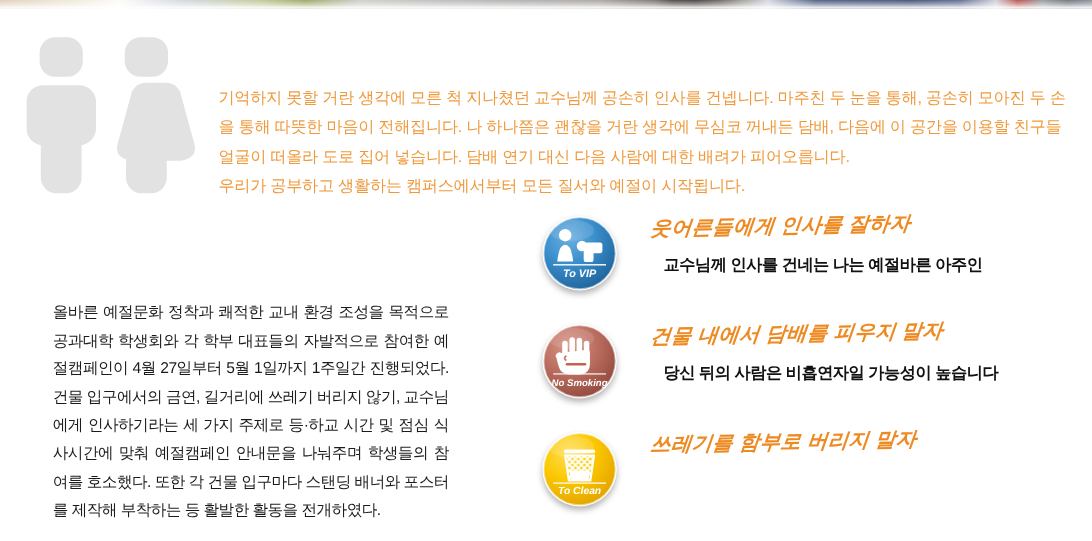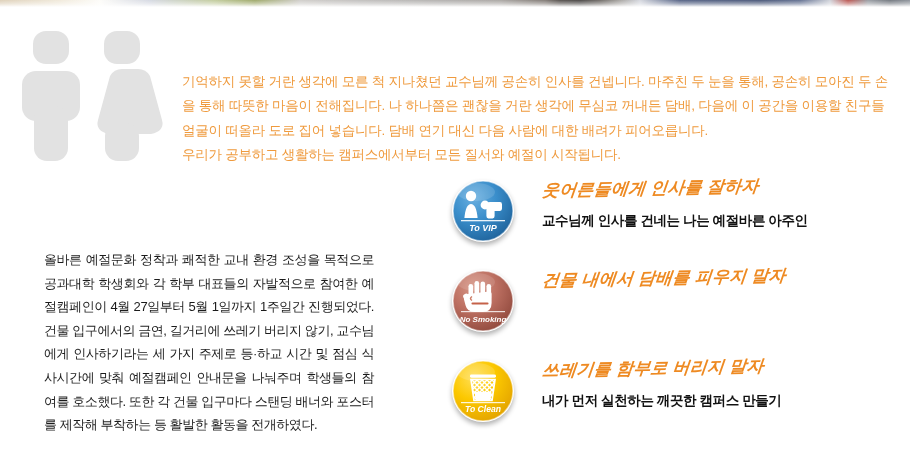--- a/index.html
+++ b/index.html
@@ -88,20 +88,21 @@
     white-space:nowrap;
   }
   .slogan-sub{
     color:#111111;
     font-size:13.5px;
     font-weight:700;
     letter-spacing:-0.4px;
     line-height:22px;
     margin-top:6px;
     white-space:nowrap;
+    margin-left:11px;
   }
 </style>
 </head>
 <body>
 
 <div id="photo-strip">
   <div class="fade"></div>
 </div>
 
 <div id="silhouette">
@@ -179,20 +180,21 @@
           <path d="M20.5 33.5 h15"></path>
         </g>
         <path d="M20 30.5 q-3 -2 0 -4" stroke="#c25a3f" stroke-width="1.5" fill="none" opacity=".8"></path>
         <rect x="9" y="41" width="44" height="1.2" fill="#ffffff" opacity=".8"></rect>
         <text x="31" y="52" text-anchor="middle" font-family="Liberation Sans, sans-serif" font-size="8" font-weight="bold" font-style="italic" fill="#ffffff">No Smoking</text>
         <ellipse cx="24" cy="12" rx="19" ry="9" fill="#ffffff" opacity=".12"></ellipse>
       </svg>
     </div>
     <div class="slogan-texts">
       <div class="slogan-title">건물 내에서 담배를 피우지 말자</div>
+      <div class="slogan-sub">당신 뒤의 사람은 비흡연자일 가능성이 높습니다</div>
     </div>
   </div>
 
   <div class="slogan-row">
     <div class="badge">
       <svg width="62" height="62" viewBox="0 0 62 62" xmlns="http://www.w3.org/2000/svg">
         <defs>
           <radialGradient id="gy" cx="35%" cy="28%" r="82%">
             <stop offset="0%" stop-color="#ffdf57"></stop>
             <stop offset="45%" stop-color="#fcc800"></stop>
@@ -207,17 +209,16 @@
         <rect x="18" y="14.5" width="26" height="3.2" rx="1.4" fill="#ffffff"></rect>
         <path d="M19 19.5 h24 l-3 21 h-18 z" fill="url(#mesh)" stroke="#ffffff" stroke-width="1.7"></path>
         <path d="M22.5 32 h17 l-1.3 8.5 h-14.4 z" fill="#ffffff"></path>
         <rect x="9" y="42" width="44" height="1.2" fill="#ffffff" opacity=".85"></rect>
         <text x="31" y="52" text-anchor="middle" font-family="Liberation Sans, sans-serif" font-size="8.6" font-weight="bold" font-style="italic" fill="#ffffff">To Clean</text>
         <ellipse cx="24" cy="12" rx="19" ry="9" fill="#ffffff" opacity=".15"></ellipse>
       </svg>
     </div>
     <div class="slogan-texts">
       <div class="slogan-title">쓰레기를 함부로 버리지 말자</div>
-      <div class="slogan-sub">내가 먼저 실천하는 깨끗한 캠퍼스 만들기</div>
     </div>
   </div>
 
 </div>
 
 </body></html>

